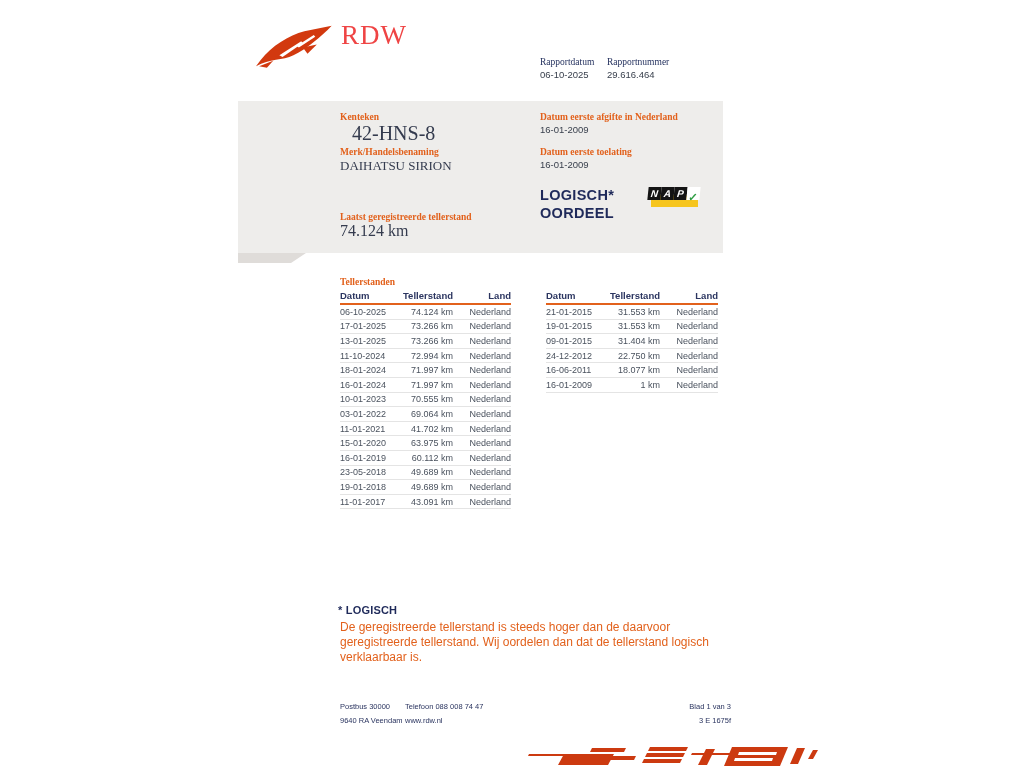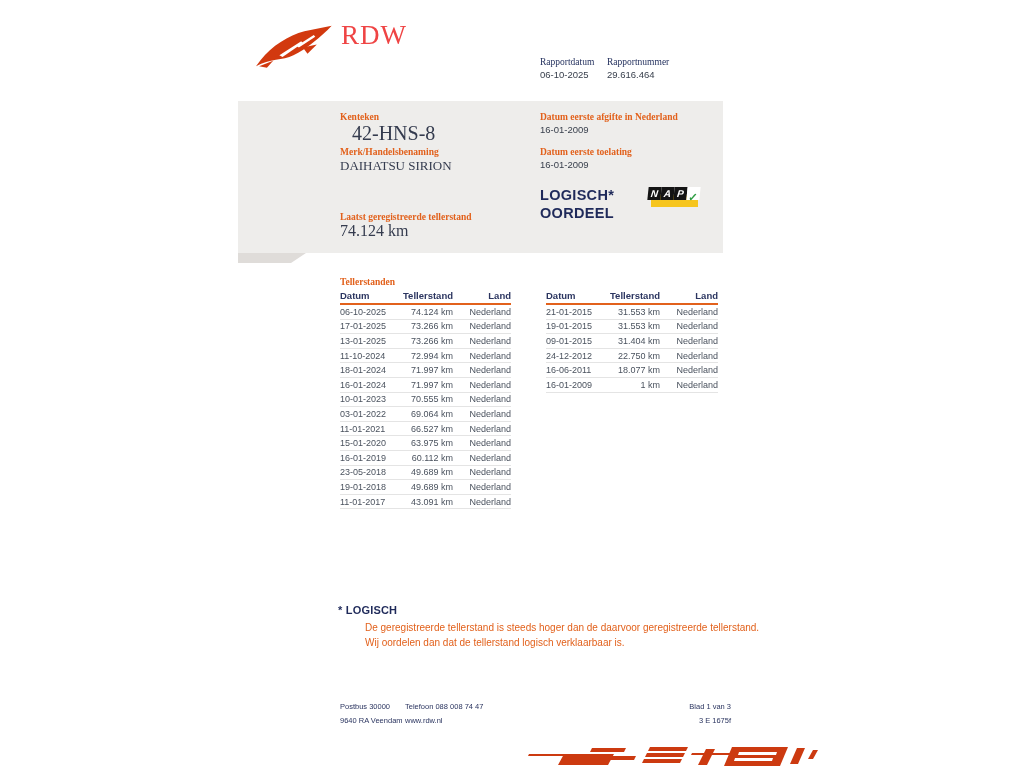--- a/index.html
+++ b/index.html
@@ -44,21 +44,21 @@
   .otable { font-size:9px; color:#4a525e; }
   .thead { display:flex; font-weight:bold; font-size:9.5px; color:#2b3560;
            border-bottom:2px solid #e2611c; padding-bottom:2px; }
   .trow  { display:flex; height:14.6px; align-items:center; border-bottom:1px solid #e4e4e4; }
   .tcell.c0 { flex:0 0 62px; text-align:left; }
   .tcell.c1 { flex:1; text-align:right; }
   .tcell.c2 { flex:0 0 58px; text-align:right; }
 
   
   .note-title { font-size:11px; font-weight:bold; color:#1f2a5a; letter-spacing:0.2px; }
-  .note-body  { font-size:10px; color:#e2611c; line-height:15px; width:395px;margin-left:25px; }
+  .note-body  { font-size:12px; color:#e2611c; line-height:15px; width:395px; }
 
   
   .foot { font-size:7.5px; color:#2b3560; line-height:14px; }
   .foot-right { text-align:right; }
 </style>
 </head>
 <body>
 
 <div class="page">
 
@@ -155,21 +155,21 @@
           <div class="tcell c1">70.555 km</div>
           <div class="tcell c2">Nederland</div>
         </div>
         <div class="trow">
           <div class="tcell c0">03-01-2022</div>
           <div class="tcell c1">69.064 km</div>
           <div class="tcell c2">Nederland</div>
         </div>
         <div class="trow">
           <div class="tcell c0">11-01-2021</div>
-          <div class="tcell c1">66.527 km</div>
+          <div class="tcell c1">41.702 km</div>
           <div class="tcell c2">Nederland</div>
         </div>
         <div class="trow">
           <div class="tcell c0">15-01-2020</div>
           <div class="tcell c1">63.975 km</div>
           <div class="tcell c2">Nederland</div>
         </div>
         <div class="trow">
           <div class="tcell c0">16-01-2019</div>
           <div class="tcell c1">60.112 km</div>

